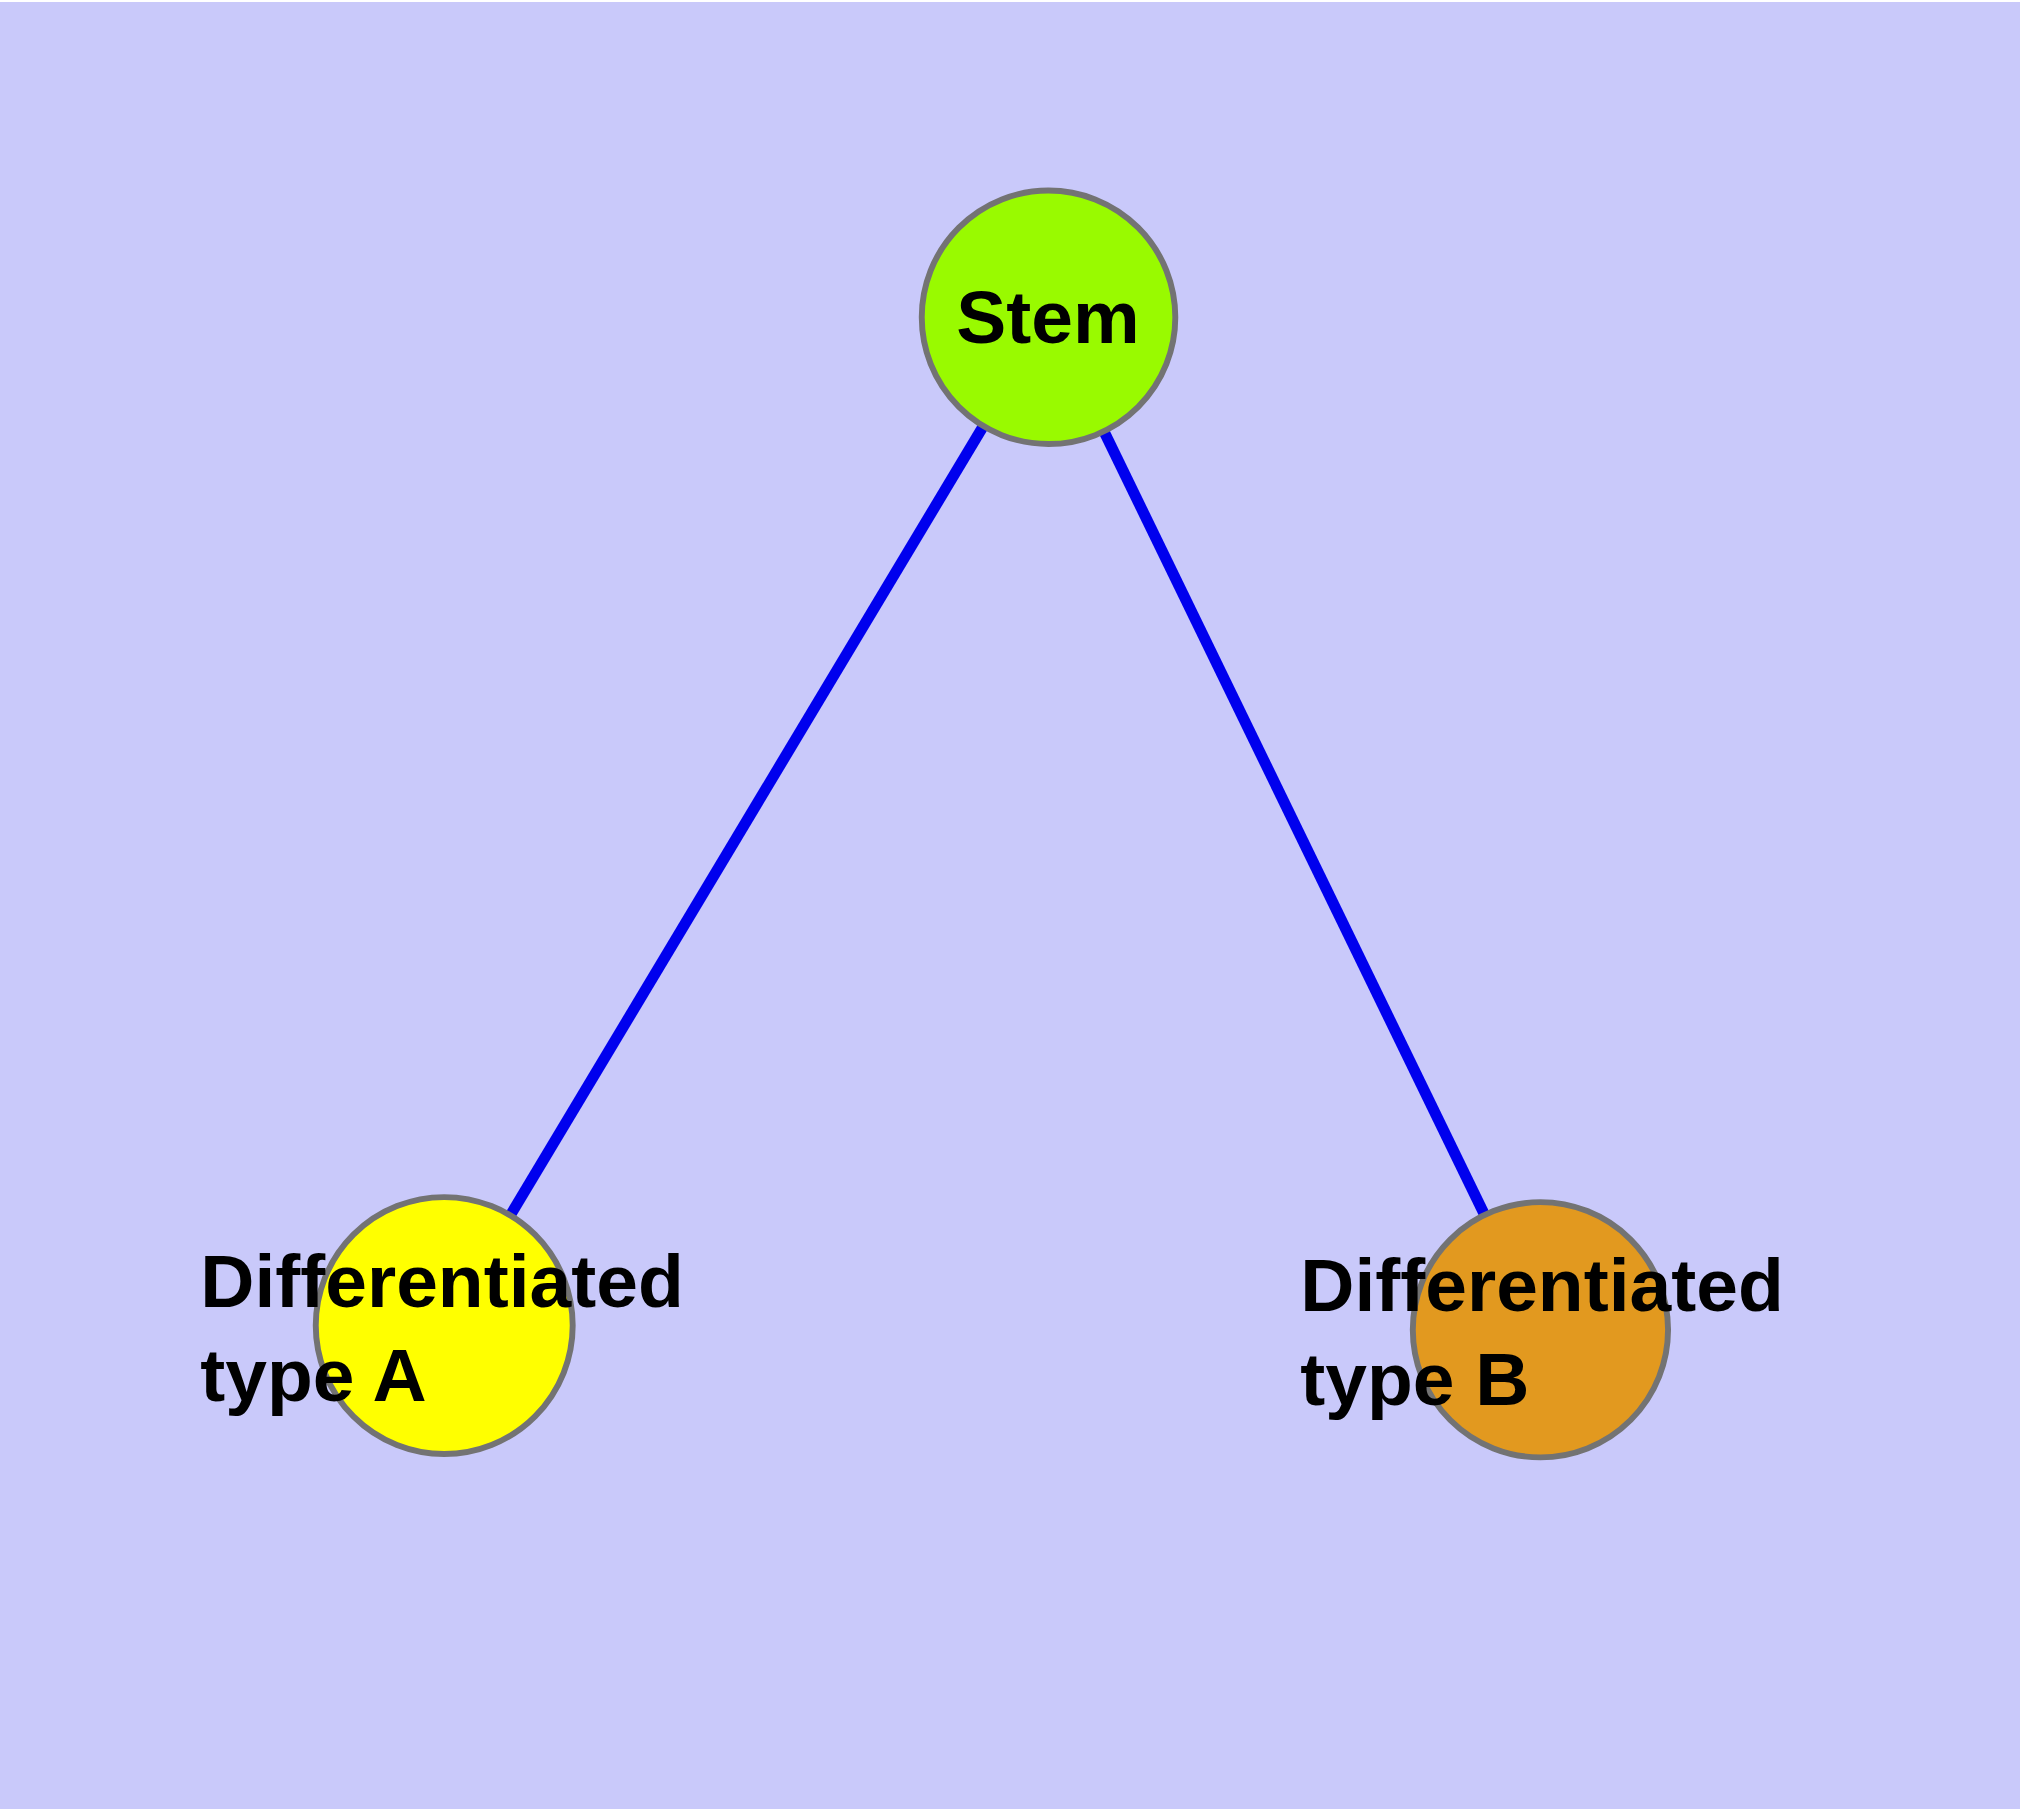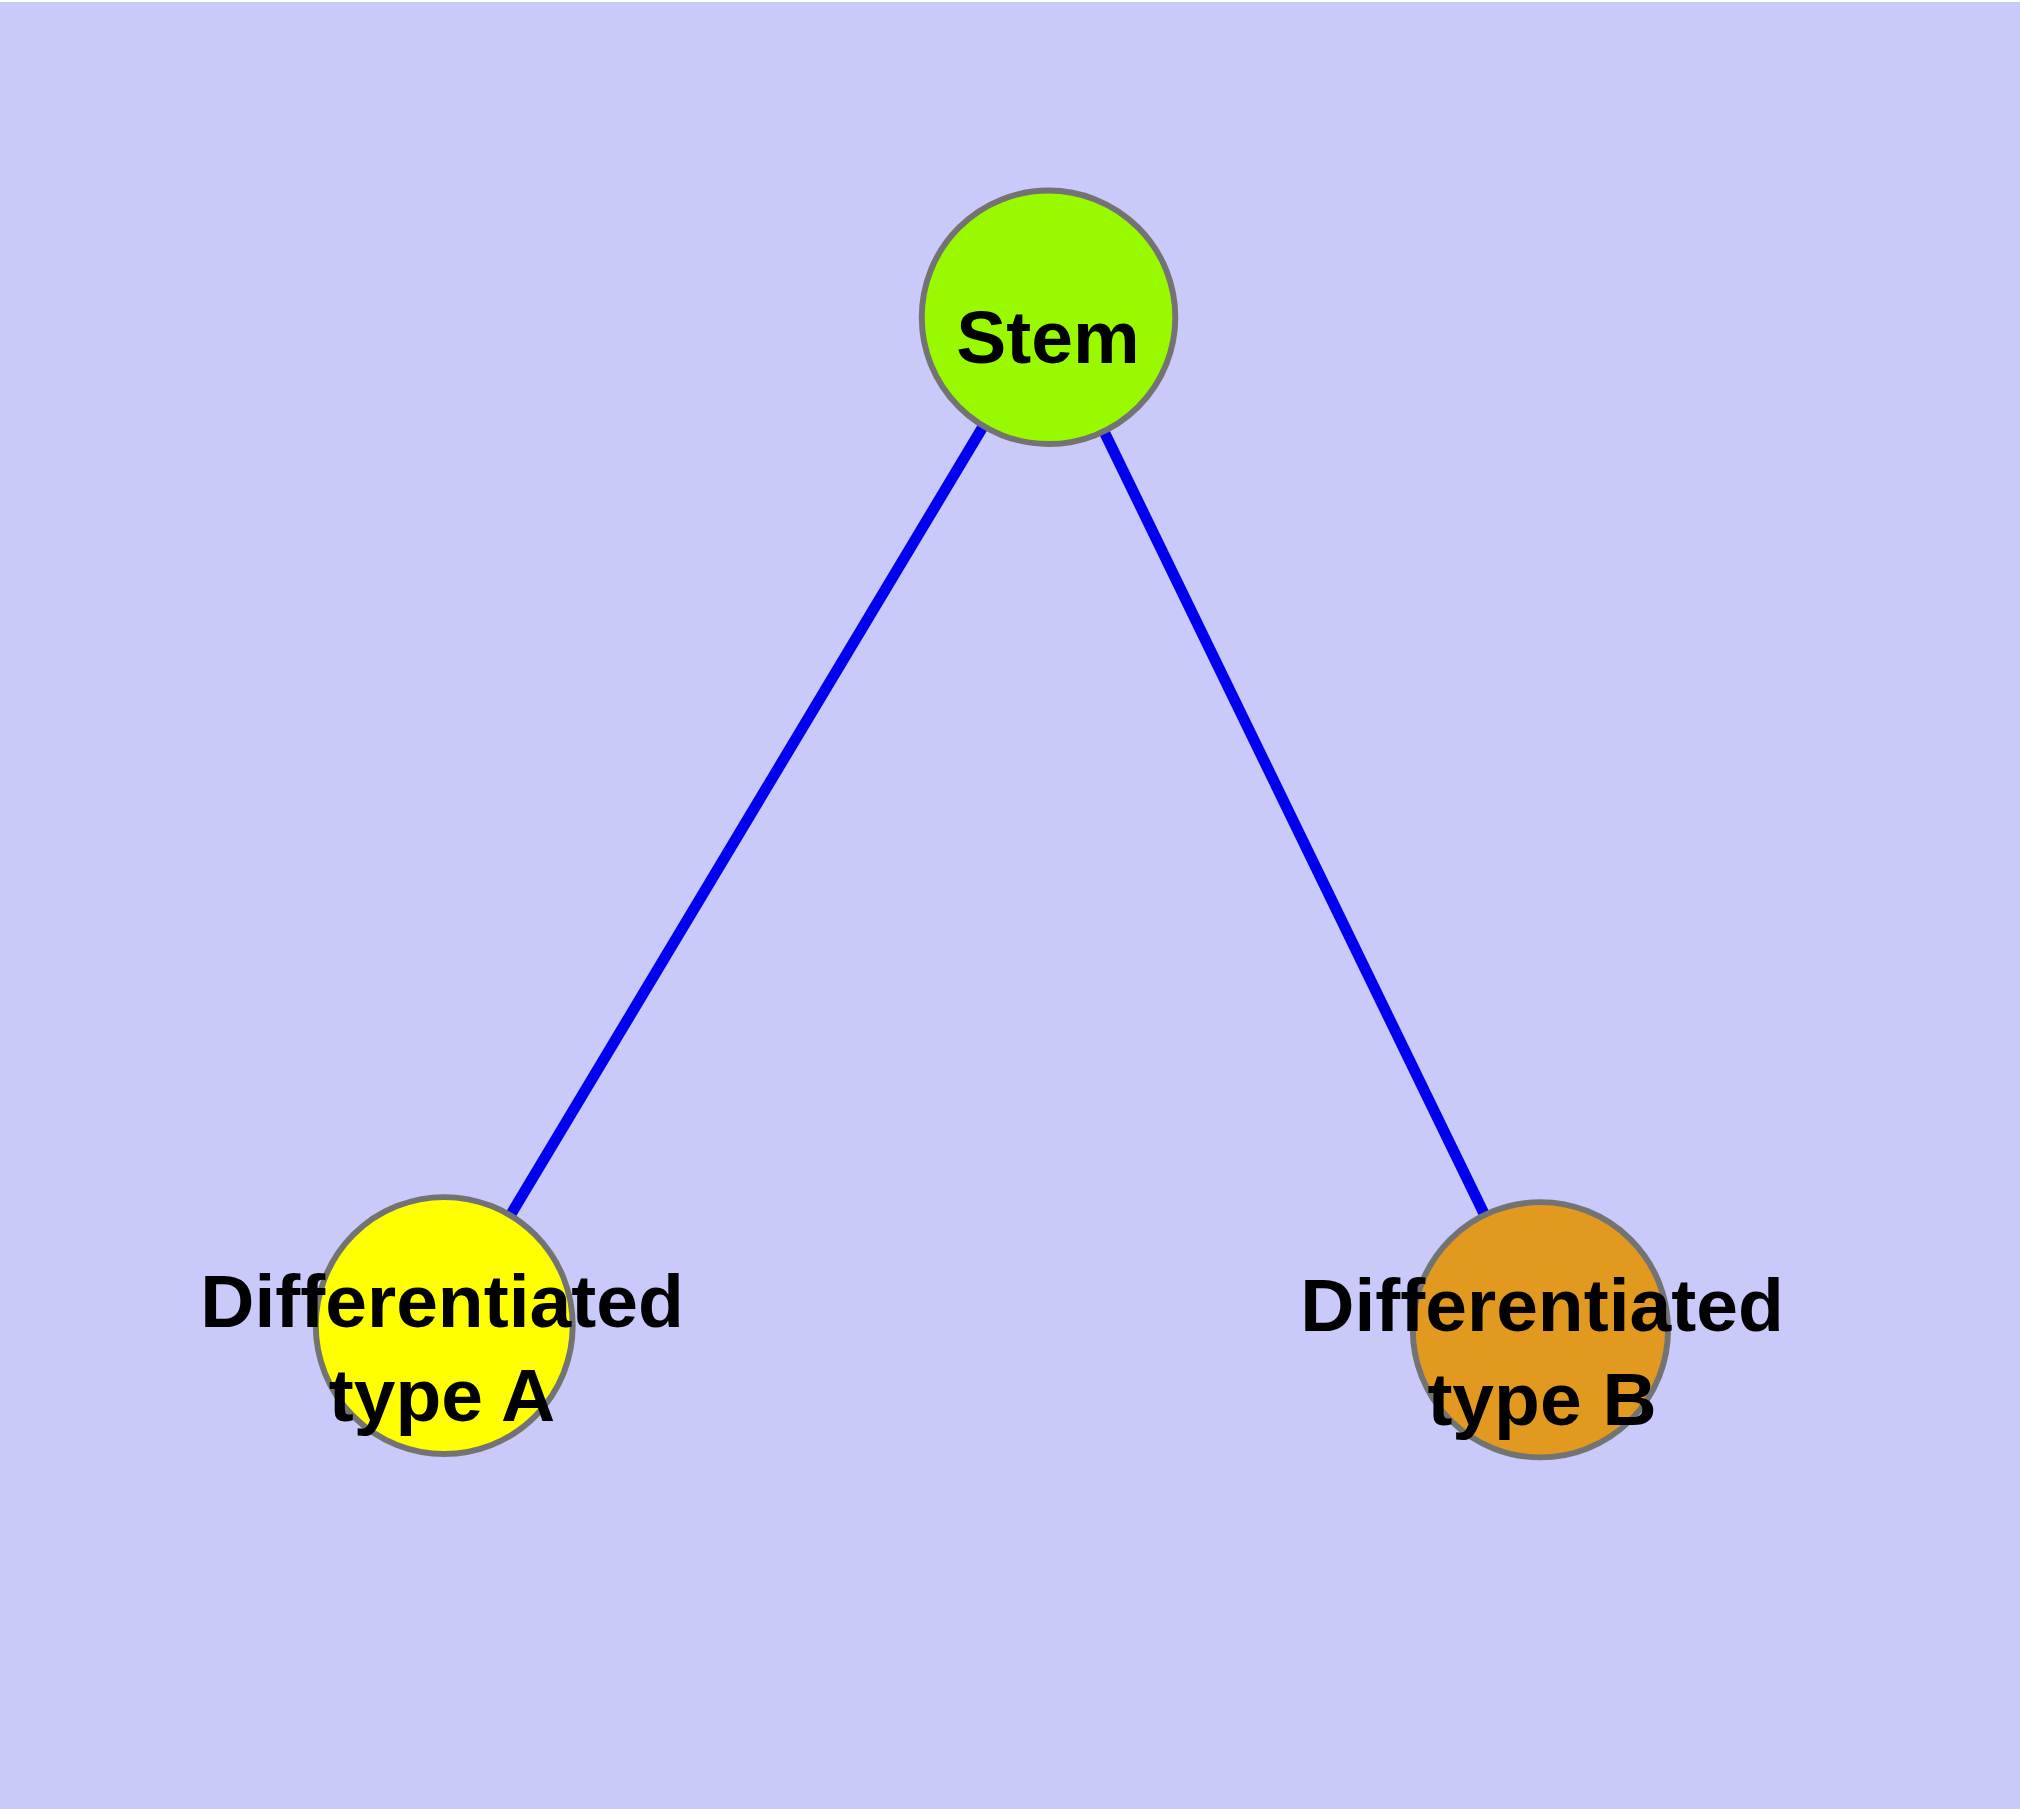--- a/index.html
+++ b/index.html
@@ -25,24 +25,22 @@
     display: block;
   }
   .node-label {
     position: absolute;
     transform: translate(-50%, -50%);
     font-family: "Liberation Sans", sans-serif;
     font-weight: bold;
     font-size: 75px;
     line-height: 1.25;
     color: #000000;
-    text-align: center;
     white-space: pre-line;
     pointer-events: none;
-    margin-top: 20px;
   }
 </style>
 </head>
 <body>
 
 <div class="canvas" style="background: rgb(201, 201, 250);">
 
   <svg class="graph-svg" viewBox="0 0 2384 2138" xmlns="http://www.w3.org/2000/svg">
     <line x1="1237" y1="373" x2="522" y2="1566" stroke="#0000EE" stroke-width="13"></line>
     <line x1="1237" y1="373" x2="1819" y2="1571" stroke="#0000EE" stroke-width="13"></line>

